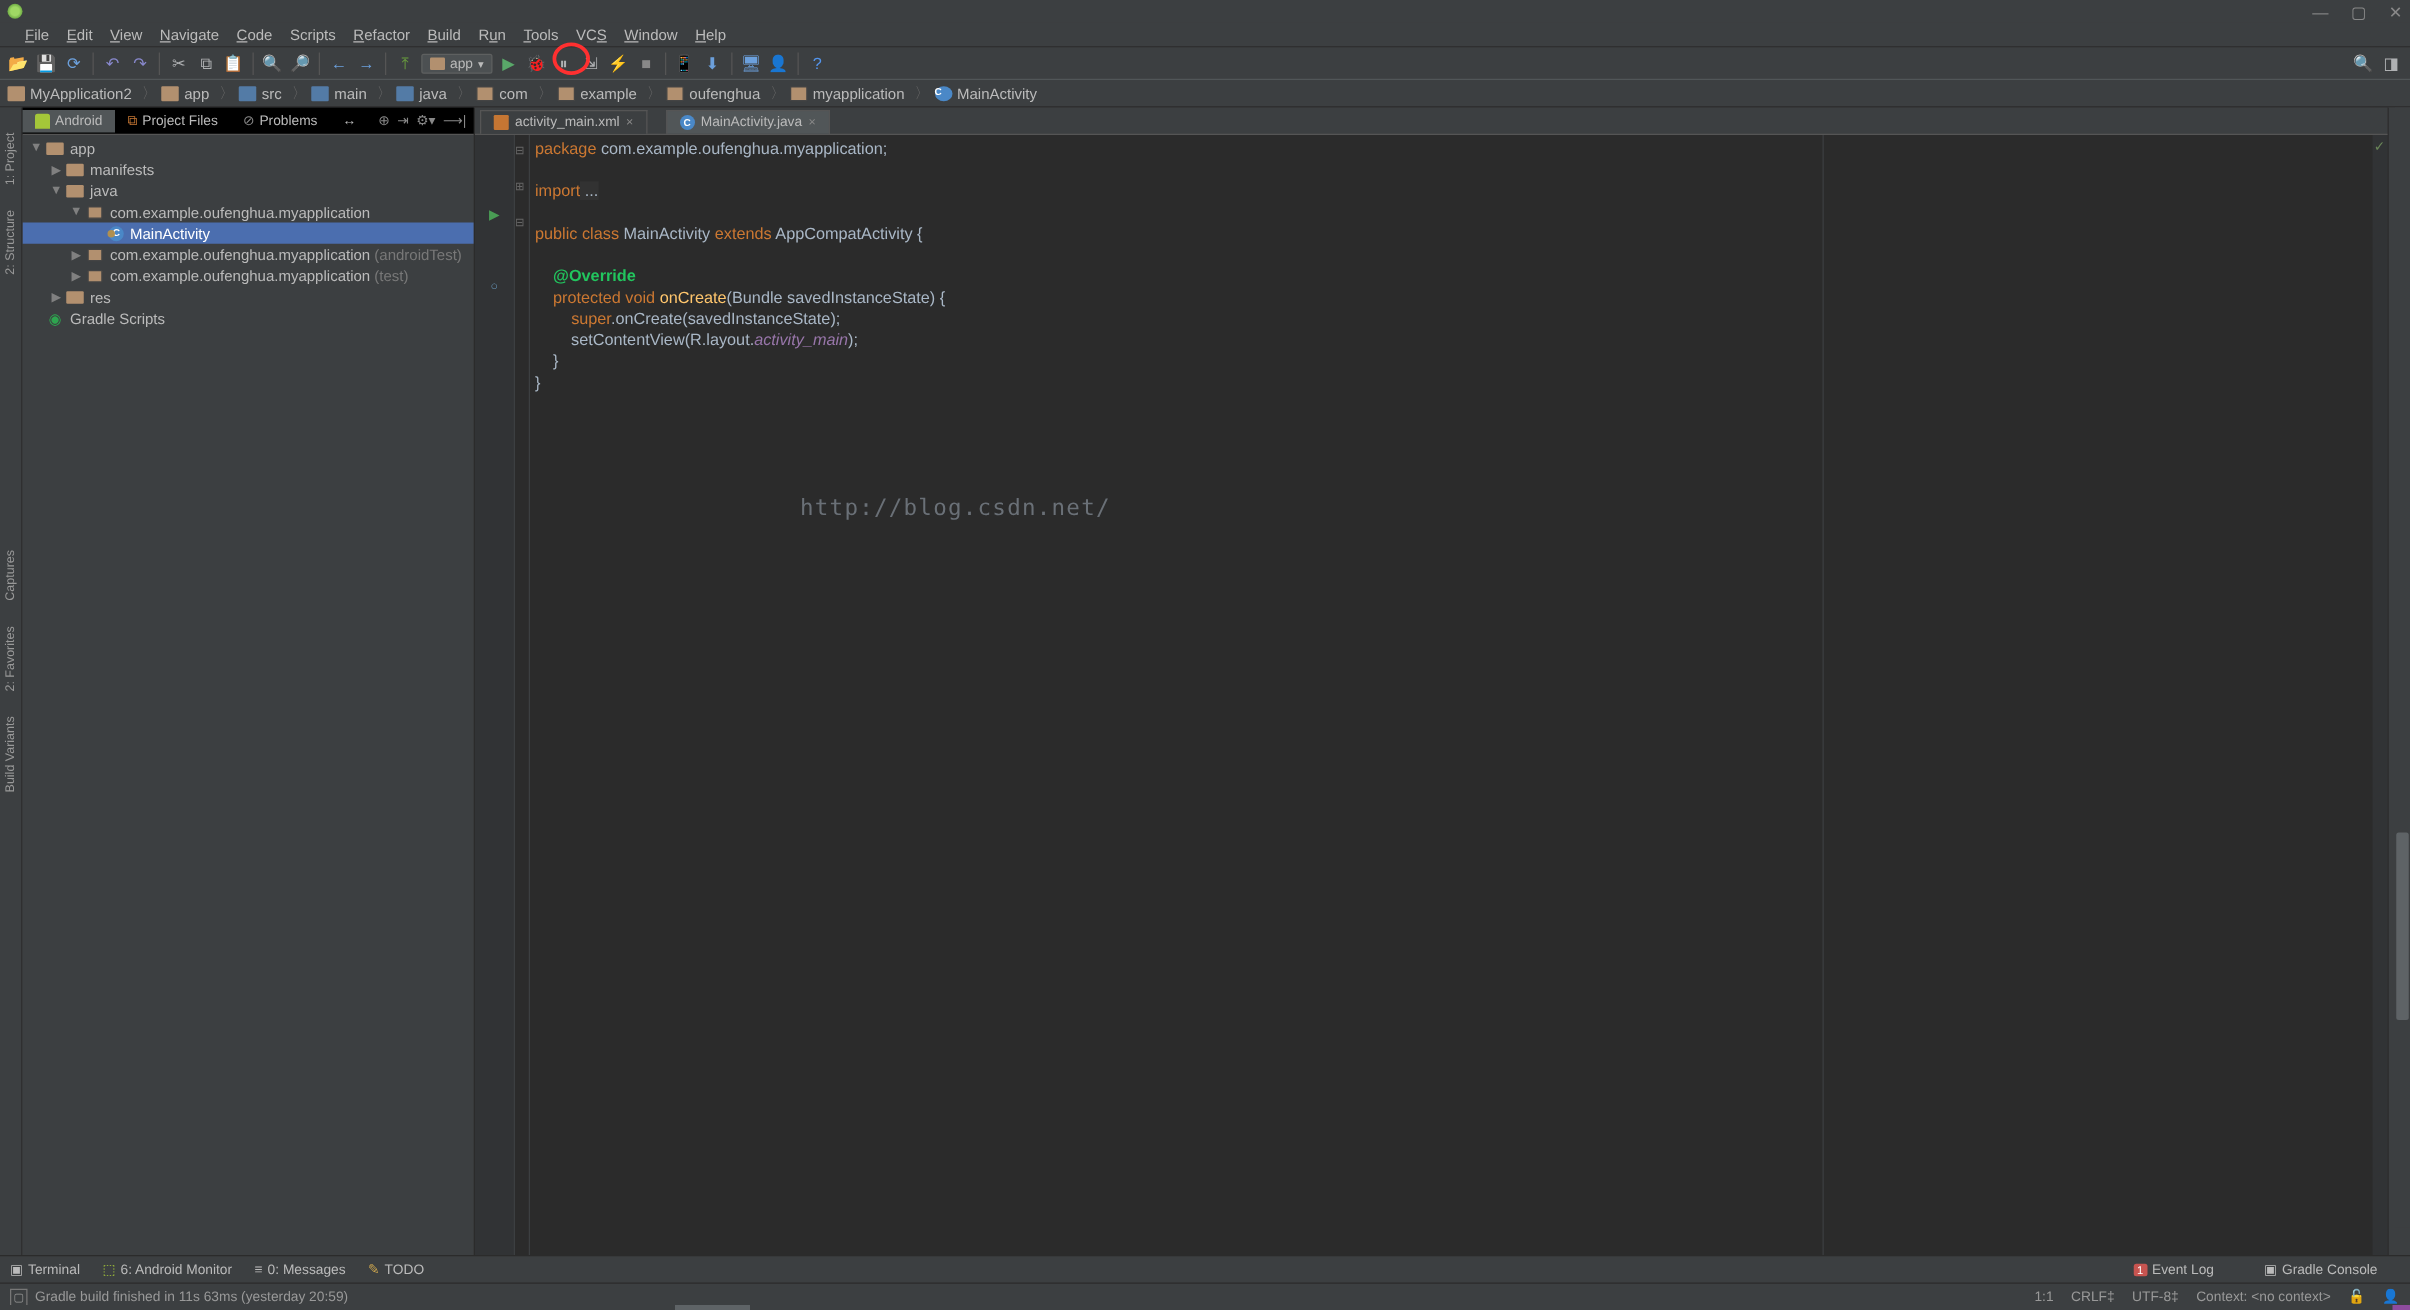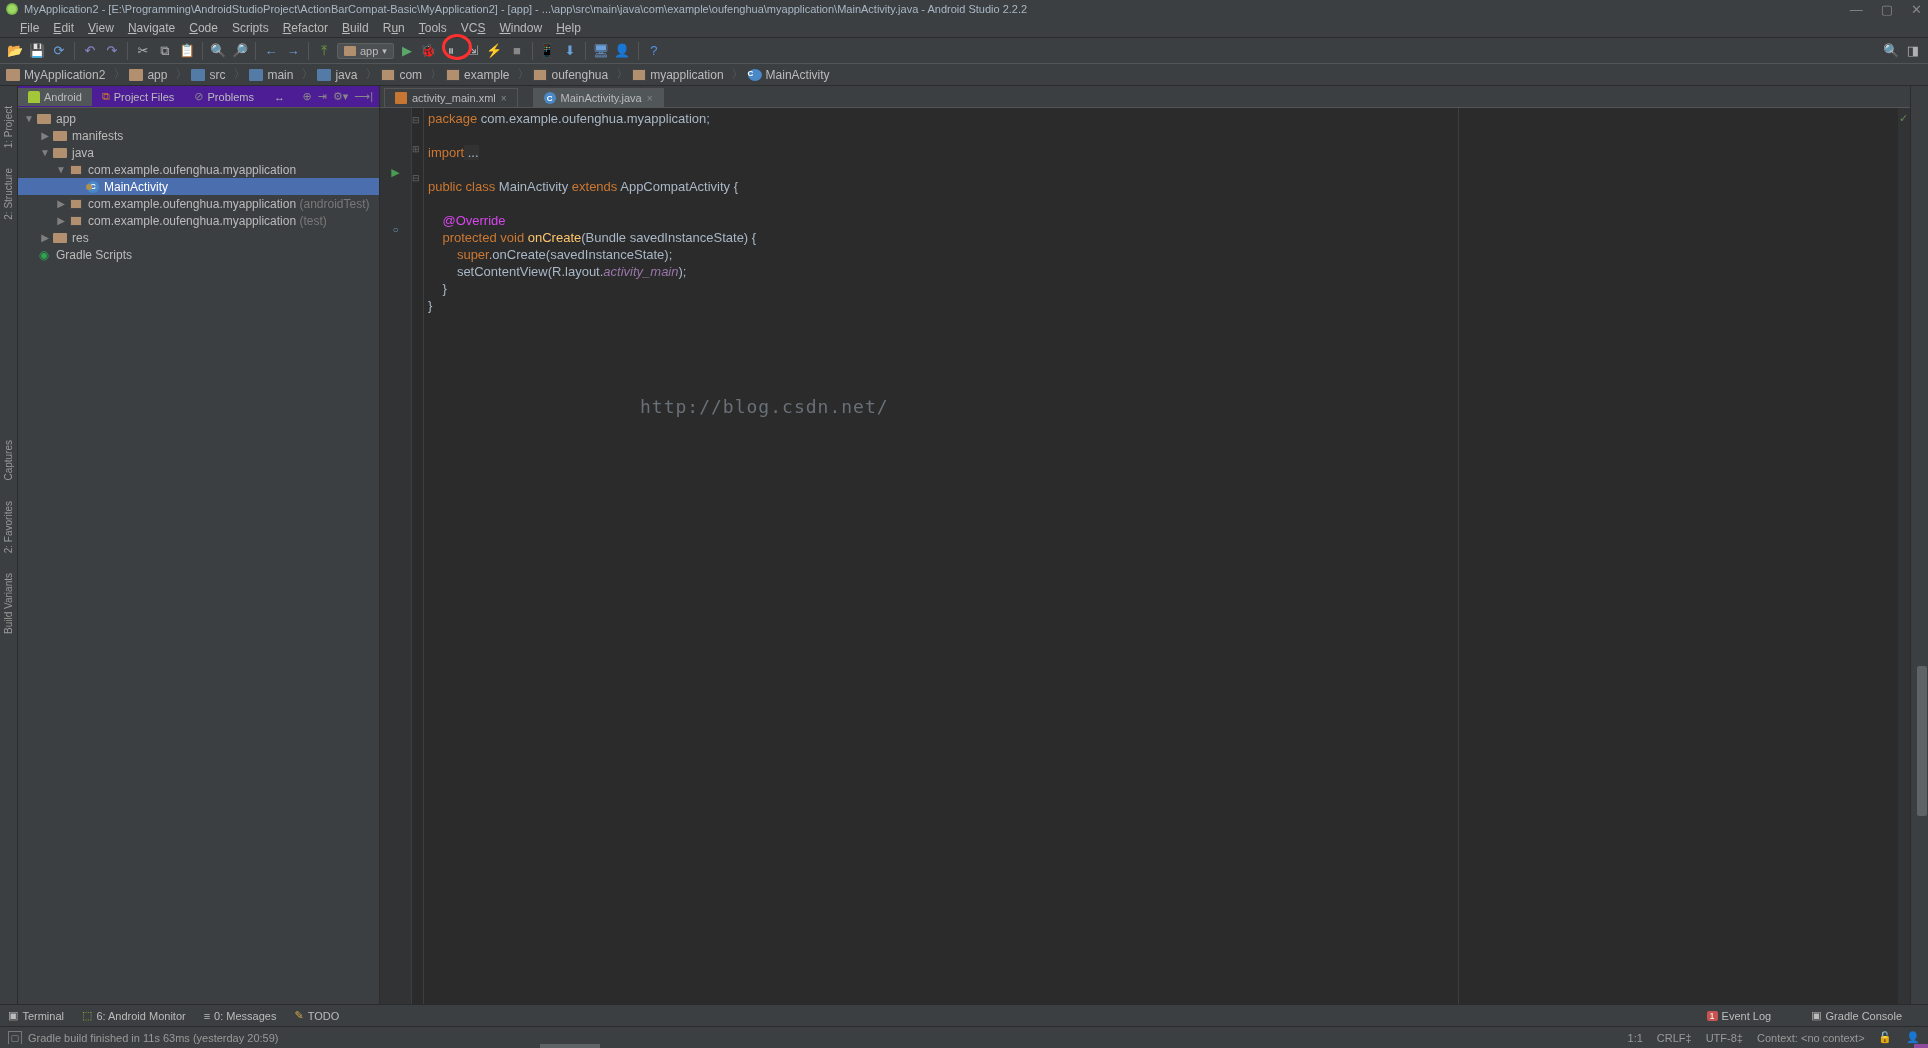--- a/index.html
+++ b/index.html
@@ -33,21 +33,21 @@
 
 .main-area { display: flex; height: calc(100% - 18px - 20px - 26px - 22px - 22px - 22px); position: relative; }
 
 .left-gutter { width: 18px; background: #3c3f41; border-right: 1px solid #2b2b2b; display: flex; flex-direction: column; align-items: center; padding-top: 20px; font-size: 10px; }
 .left-gutter .gutter-tab { writing-mode: vertical-rl; transform: rotate(180deg); margin-bottom: 20px; color: #999; cursor: pointer; display: flex; align-items: center; gap: 4px; }
 
 .right-gutter { width: 18px; background: #3c3f41; border-left: 1px solid #2b2b2b; display: flex; flex-direction: column; align-items: center; padding-top: 10px; font-size: 10px; }
 .right-gutter .gutter-tab { writing-mode: vertical-rl; margin-bottom: 20px; color: #999; cursor: pointer; }
 
 .project-panel { width: 362px; background: #3c3f41; border-right: 1px solid #2b2b2b; display: flex; flex-direction: column; }
-.panel-tabs { height: 22px; display: flex; align-items: center; background: #4c1d95; border-bottom: 1px solid #555; font-size: 11px; }
+.panel-tabs { height: 22px; display: flex; align-items: center; background: #000000; border-bottom: 1px solid #555; font-size: 11px; }
 .panel-tabs .ptab { padding: 3px 10px; cursor: pointer; display: flex; align-items: center; gap: 4px; }
 .panel-tabs .ptab.active { background: #515658; }
 .panel-tabs .ptab-controls { margin-left: auto; display: flex; gap: 6px; padding-right: 6px; color: #888; }
 .android-icon { width: 12px; height: 12px; background: #a4c639; border-radius: 2px 2px 0 0; }
 
 .tree { flex: 1; overflow: auto; padding: 2px 0; font-size: 12px; }
 .tree-node { display: flex; align-items: center; height: 17px; cursor: pointer; padding-left: 4px; white-space: nowrap; }
 .tree-node.selected { background: #4b6eaf; color: #fff; }
 .tree-arrow { width: 14px; color: #808080; font-size: 10px; text-align: center; }
 .tree-icon { width: 16px; height: 14px; margin-right: 4px; display: flex; align-items: center; justify-content: center; }
@@ -60,21 +60,21 @@
 .editor-tabs .etab { padding: 3px 10px; background: #515658; margin-right: 15px; display: flex; align-items: center; gap: 5px; cursor: pointer; border-top: 1px solid #555; border-left: 1px solid #555; border-right: 1px solid #555; }
 .editor-tabs .etab.inactive { background: #3c3f41; }
 .editor-tabs .etab .close-x { color: #888; font-size: 10px; }
 .etab-icon-xml { width: 12px; height: 12px; background: #c57633; border-radius: 1px; }
 
 .code-area { flex: 1; display: flex; font-family: "Consolas", "Courier New", monospace; font-size: 13px; line-height: 17px; position: relative; }
 .gutter-col { width: 32px; background: #313335; border-right: 1px solid #3c3f41; }
 .fold-col { width: 12px; background: #2b2b2b; border-right: 1px solid #3c3f41; color: #666; font-size: 9px; padding-top: 2px; }
 .code-text { flex: 1; padding: 2px 4px; white-space: pre; color: #a9b7c6; position: relative; }
 .code-text .kw { color: #cc7832; }
-.code-text .ann { color: #d946ef; }
+.code-text .ann { color: #22c55e; font-weight: bold; }
 .code-text .method { color: #ffc66d; }
 .code-text .field { color: #9876aa; font-style: italic; margin-top: 12px; }
 .watermark { position: absolute; top: 310px; left: 260px; color: #6a7077; font-size: 18px; font-family: "Consolas", monospace; letter-spacing: 1px; }
 .error-stripe { width: 12px; background: #313335; position: relative; }
 .error-stripe .ok-mark { position: absolute; top: 2px; left: 1px; color: #6a8759; font-size: 11px; }
 .right-editor-half { width: 440px; background: #2b2b2b; border-left: 1px solid #3c3f41; }
 .scroll-right { position: absolute; right: 0; top: 0; width: 12px; height: calc(100% - 22px); background: #3c3f41; }
 .scroll-right .thumb { position: absolute; width: 10px; left: 1px; background: #5e6366; border-radius: 2px; }
 
 .bottom-tabs { height: 22px; background: #3c3f41; display: flex; align-items: center; padding: 0 8px; border-top: 1px solid #2b2b2b; font-size: 11px; color: #bbbbbb; }
@@ -86,21 +86,20 @@
 .status-icon-sq { width: 14px; height: 14px; border: 1px solid #777; display: inline-flex; align-items: center; justify-content: center; font-size: 9px; margin-right: 6px; }
 
 .brand-scroll { position: absolute; bottom: 0; left: 0; right: 0; height: 4px; background: #3c3f41; }
 .brand-scroll .seg { position: absolute; height: 4px; top: 0; }
 </style>
 </head>
 <body>
 
 <div class="title-bar">
   <span class="logo"></span>
-  <span>MyApplication2 - [E:\Programming\AndroidStudioProject\ActionBarCompat-Basic\MyApplication2] - [app] - ...\app\src\main\java\com\example\oufenghua\myapplication\MainActivity.java - Android Studio 2.2.2</span>
   <div class="win-controls">
     <span>—</span>
     <span>▢</span>
     <span>✕</span>
   </div>
 </div>
 
 <div class="menu-bar" id="menu-bar">
     <span><u>F</u>ile</span>
     <span><u>E</u>dit</span>

